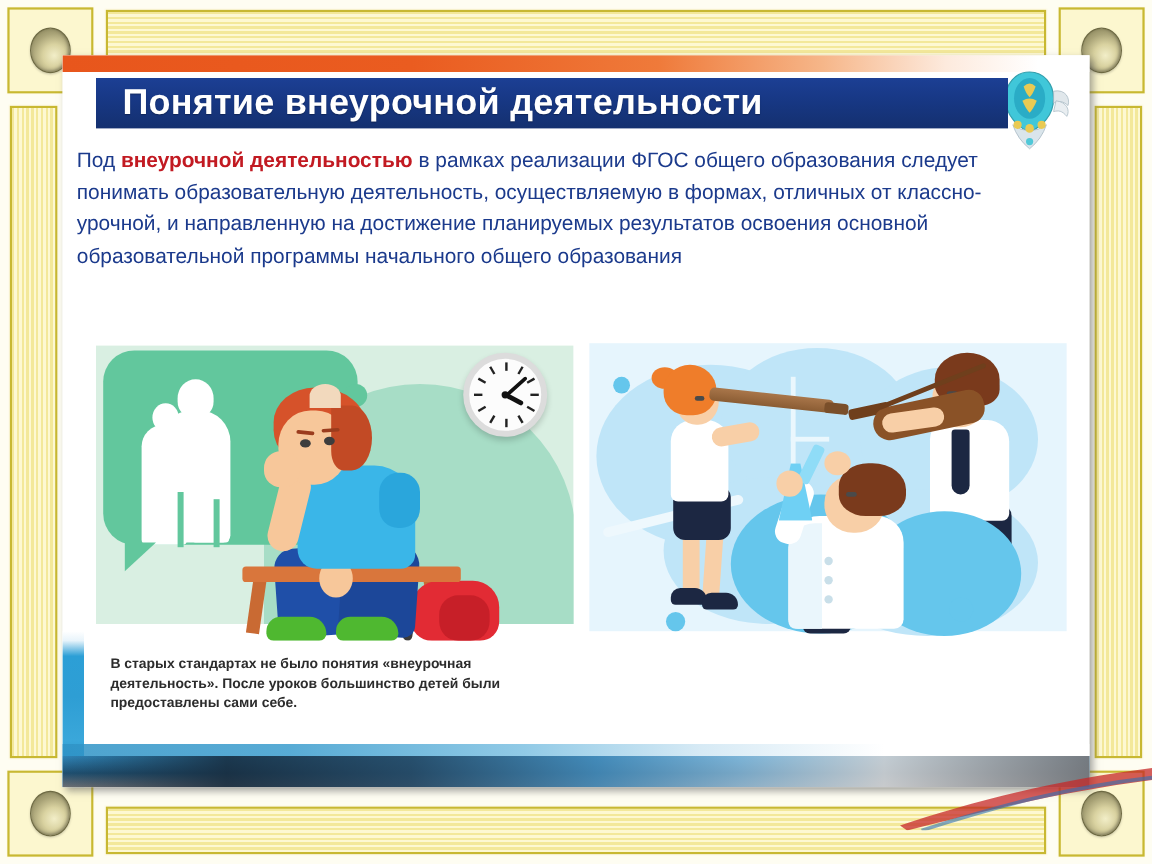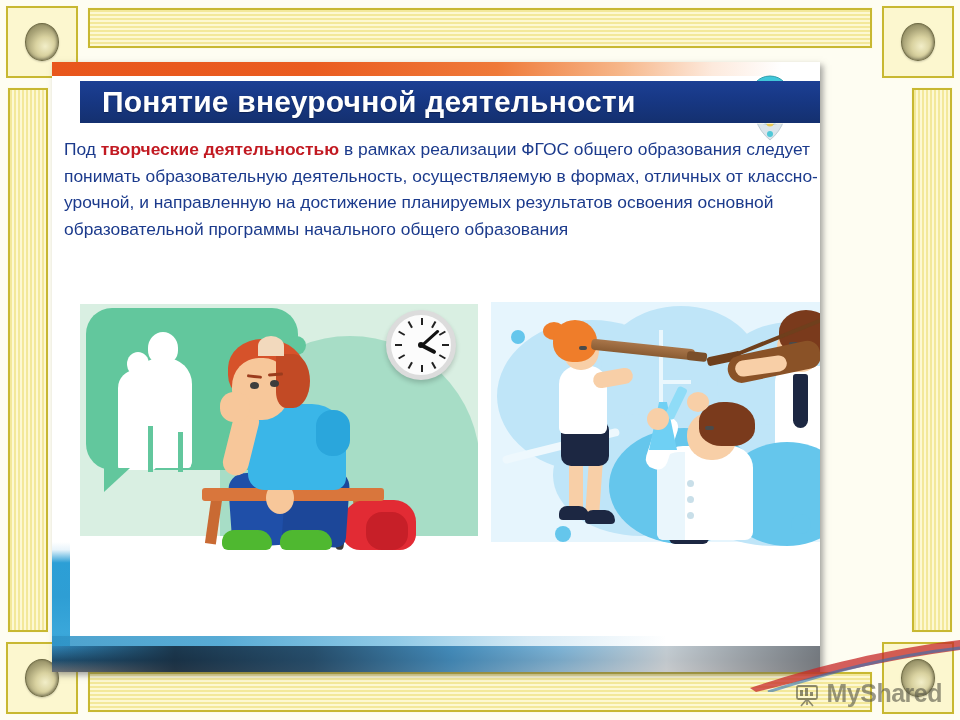--- a/index.html
+++ b/index.html
@@ -74,26 +74,25 @@
     border: 1px solid #6e6a44;
     box-shadow: inset -1px -1px 3px rgba(0,0,0,.35),
                 0 1px 2px rgba(0,0,0,.2);
   }
 
   
   .slide {
     position: absolute;
     left: 52px;
     top: 46px;
-    width: 768px;
+    width: 856px;
     height: 610px;
     background: #ffffff;
     box-shadow: 3px 3px 6px rgba(90,90,90,.55);
     overflow: hidden;
-    margin-top: 16px;
   }
 
   
   .band-orange {
     position: absolute;
     left: 0; top: 0;
     width: 100%;
     height: 14px;
     background: linear-gradient(to right,
                 #e8561c 0%, #ea5c20 34%, #ef7a3a 58%,
@@ -456,21 +455,21 @@
           <circle cx="36" cy="64" r="3" fill="#47c6d6"></circle>
         </g>
       </svg>
     </div>
 
     <div class="title-bar">
       <span class="title-text">Понятие внеурочной деятельности</span>
     </div>
 
     <div class="body-text">
-      <span>Под </span><span class="hl">творческие деятельностью</span><span> в рамках реализации ФГОС общего образования следует понимать образовательную деятельность, осуществляемую в формах, отличных от классно-урочной, и направленную на достижение планируемых результатов освоения основной образовательной программы начального общего образования</span>
+      <span>Под </span><span class="hl">внеурочной деятельностью</span><span> в рамках реализации ФГОС общего образования следует понимать образовательную деятельность, осуществляемую в формах, отличных от классно-урочной, и направленную на достижение планируемых результатов освоения основной образовательной программы начального общего образования</span>
     </div>
 
     <div class="panels">
 
       <div class="panel">
         <div class="panel-art art-left">
           <div class="bg-green"></div>
           <div class="bg-green2"></div>
           <div class="bubble">
             <div class="sil sil-adult-body"></div>
@@ -520,20 +519,21 @@
           <div class="boy-hair"></div>
           <div class="boy-face"></div>
           <div class="boy-hair2"></div>
           <div class="boy-tuft"></div>
           <div class="boy-brow1"></div>
           <div class="boy-brow2"></div>
           <div class="boy-eye1"></div>
           <div class="boy-eye2"></div>
           <div class="boy-hand"></div>
         </div>
+        <div class="panel-caption">В старых стандартах не было понятия «внеурочная деятельность». После уроков большинство детей были предоставлены сами себе.</div>
       </div>
 
       <div class="panel">
         <div class="panel-art art-right">
           <div class="bg-pale"></div>
           <div class="cloud cloud-a"></div>
           <div class="cloud cloud-b"></div>
           <div class="cloud cloud-c"></div>
           <div class="cloud cloud-d"></div>
           <div class="cloud cloud-e"></div>
@@ -603,26 +603,14 @@
     <div class="band-bottom"></div>
   </div>
 
   <div class="wm-swoosh">
     <svg viewBox="0 0 210 54" width="210" height="54">
       <path d="M0 50 C60 30 130 12 210 2 L210 12 C132 22 62 40 6 54 Z" fill="#c62828" opacity=".75"></path>
       <path d="M18 54 C80 34 140 18 210 10" stroke="#2f6fb5" stroke-width="3" fill="none" opacity=".6"></path>
     </svg>
   </div>
 
-  <div class="watermark">
-    <div class="wm-icon">
-      <svg viewBox="0 0 26 26" width="26" height="26">
-        <rect x="2" y="5" width="20" height="13" rx="1.5" fill="none" stroke="#4a4a3a" stroke-width="1.8"></rect>
-        <rect x="5" y="9" width="3" height="6" fill="#4a4a3a"></rect>
-        <rect x="10" y="7" width="3" height="8" fill="#4a4a3a"></rect>
-        <rect x="15" y="11" width="3" height="4" fill="#4a4a3a"></rect>
-        <path d="M12 18 L6 25 M12 18 L18 25 M12 18 L12 24" stroke="#4a4a3a" stroke-width="1.6" fill="none"></path>
-      </svg>
-    </div>
-    <div class="wm-text">MyShared</div>
-  </div>
 
 </div>
 
 </body></html>

